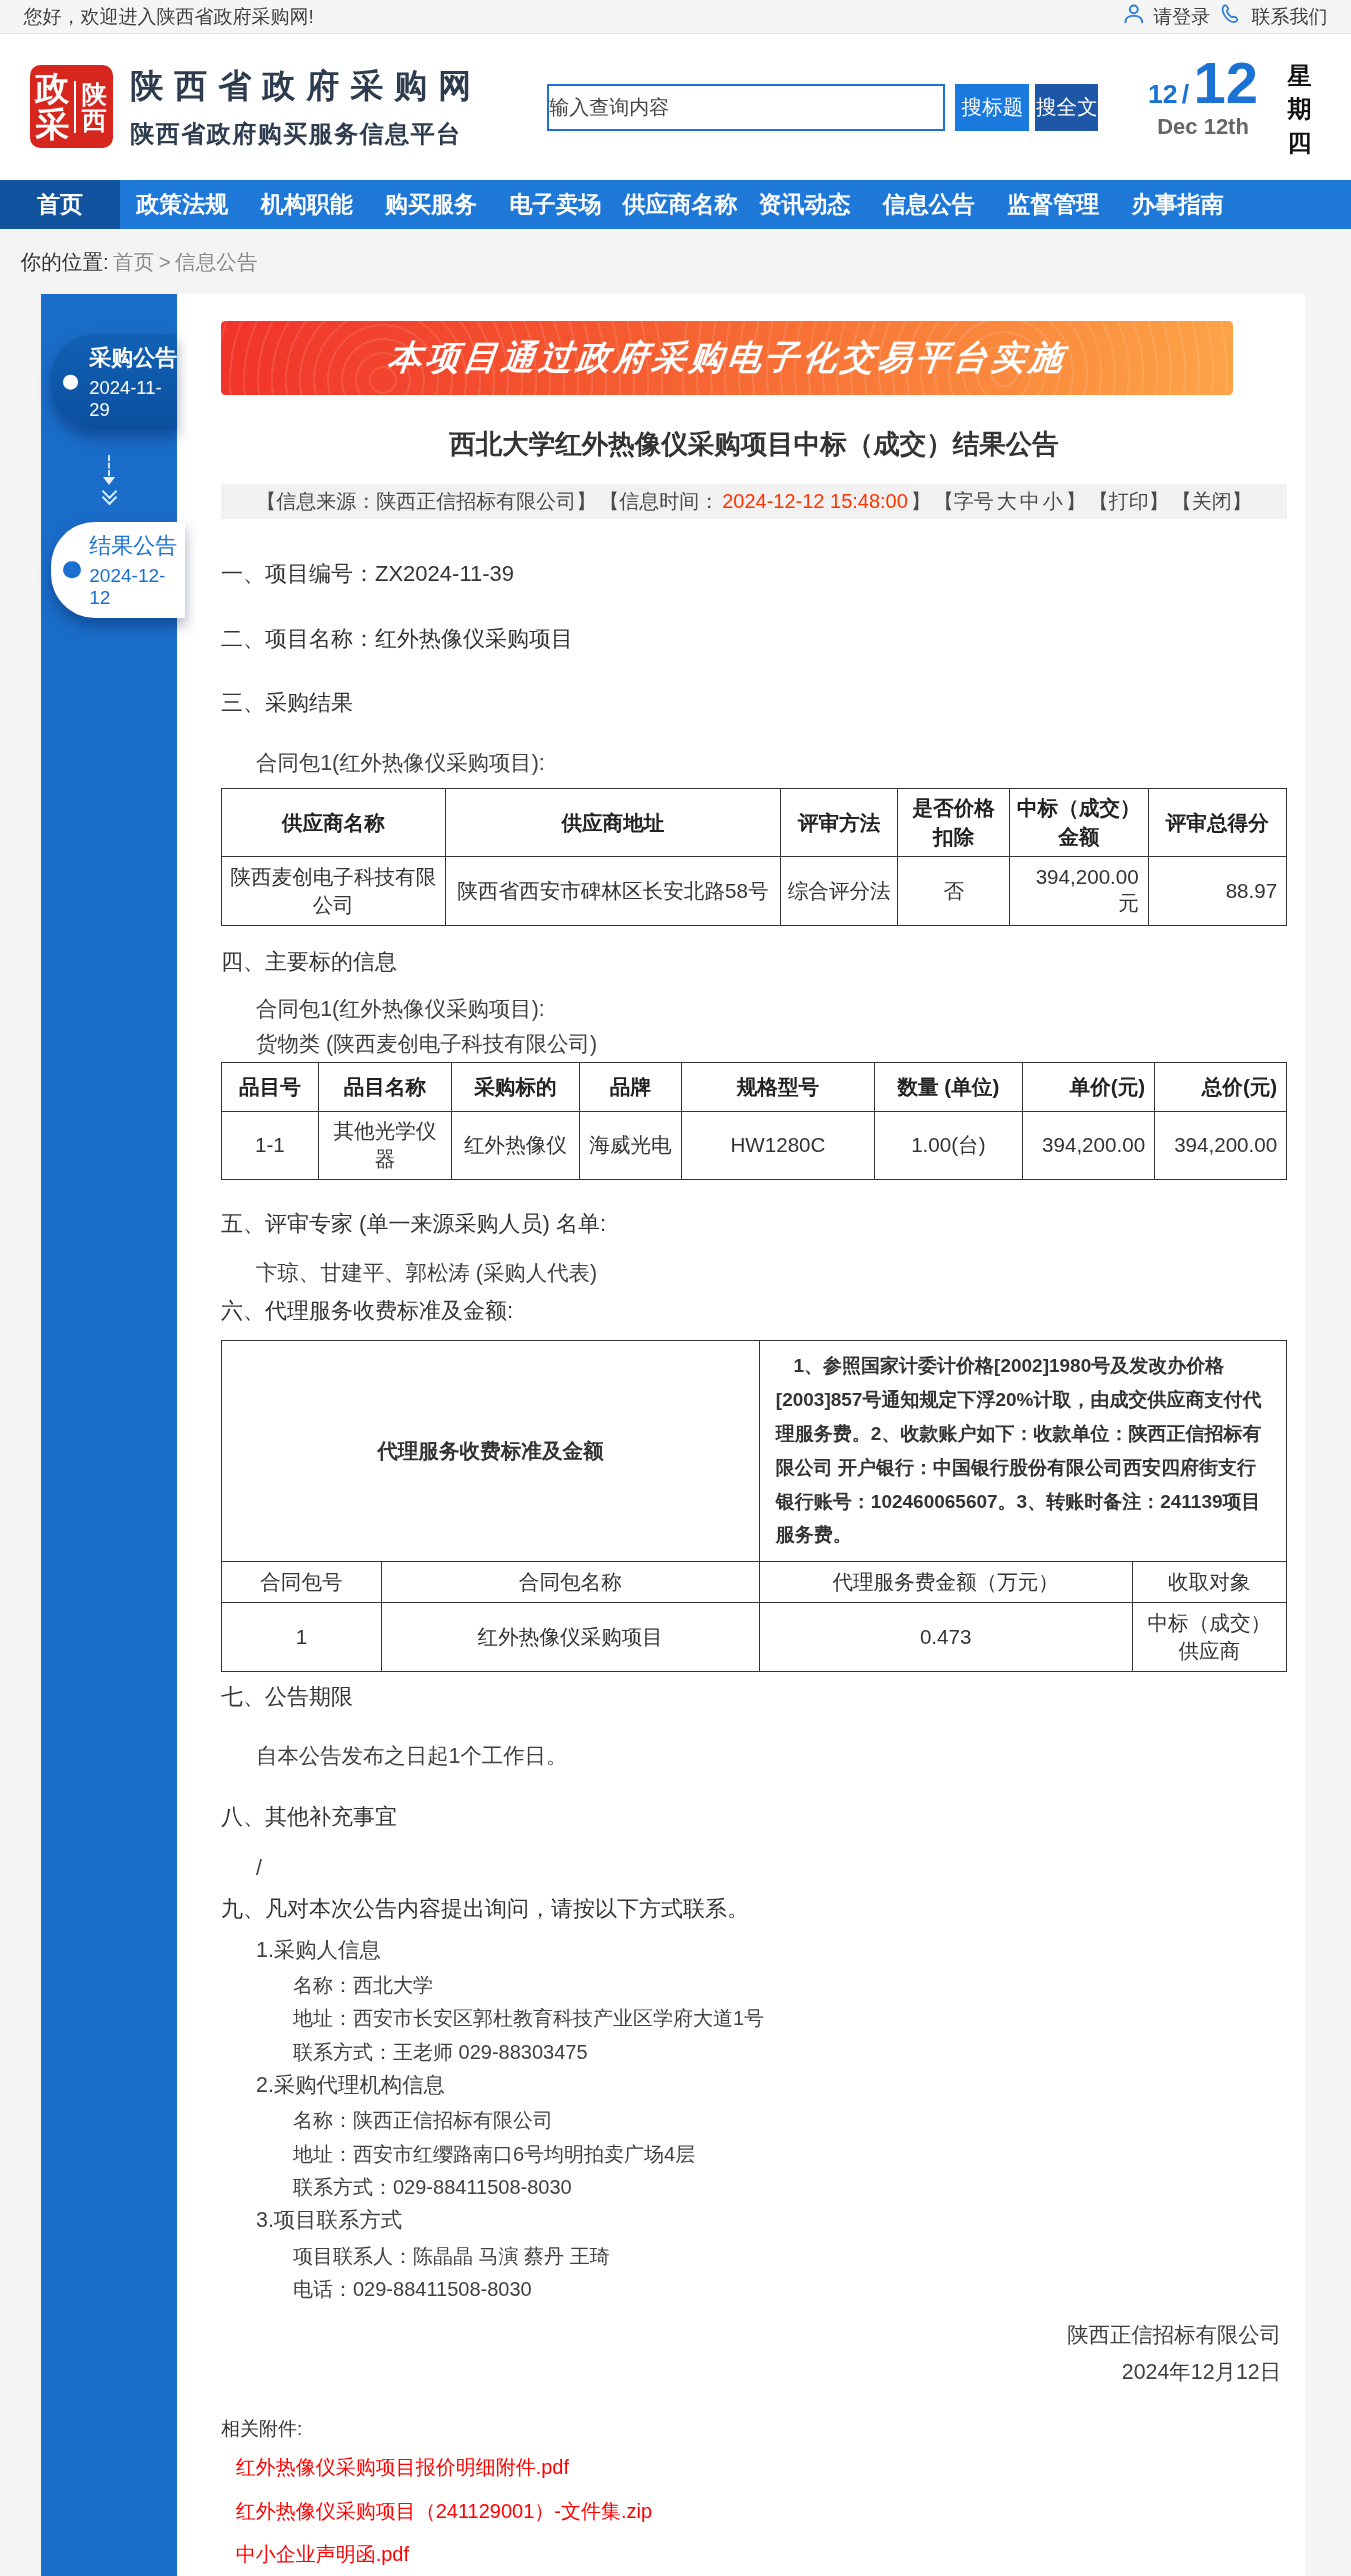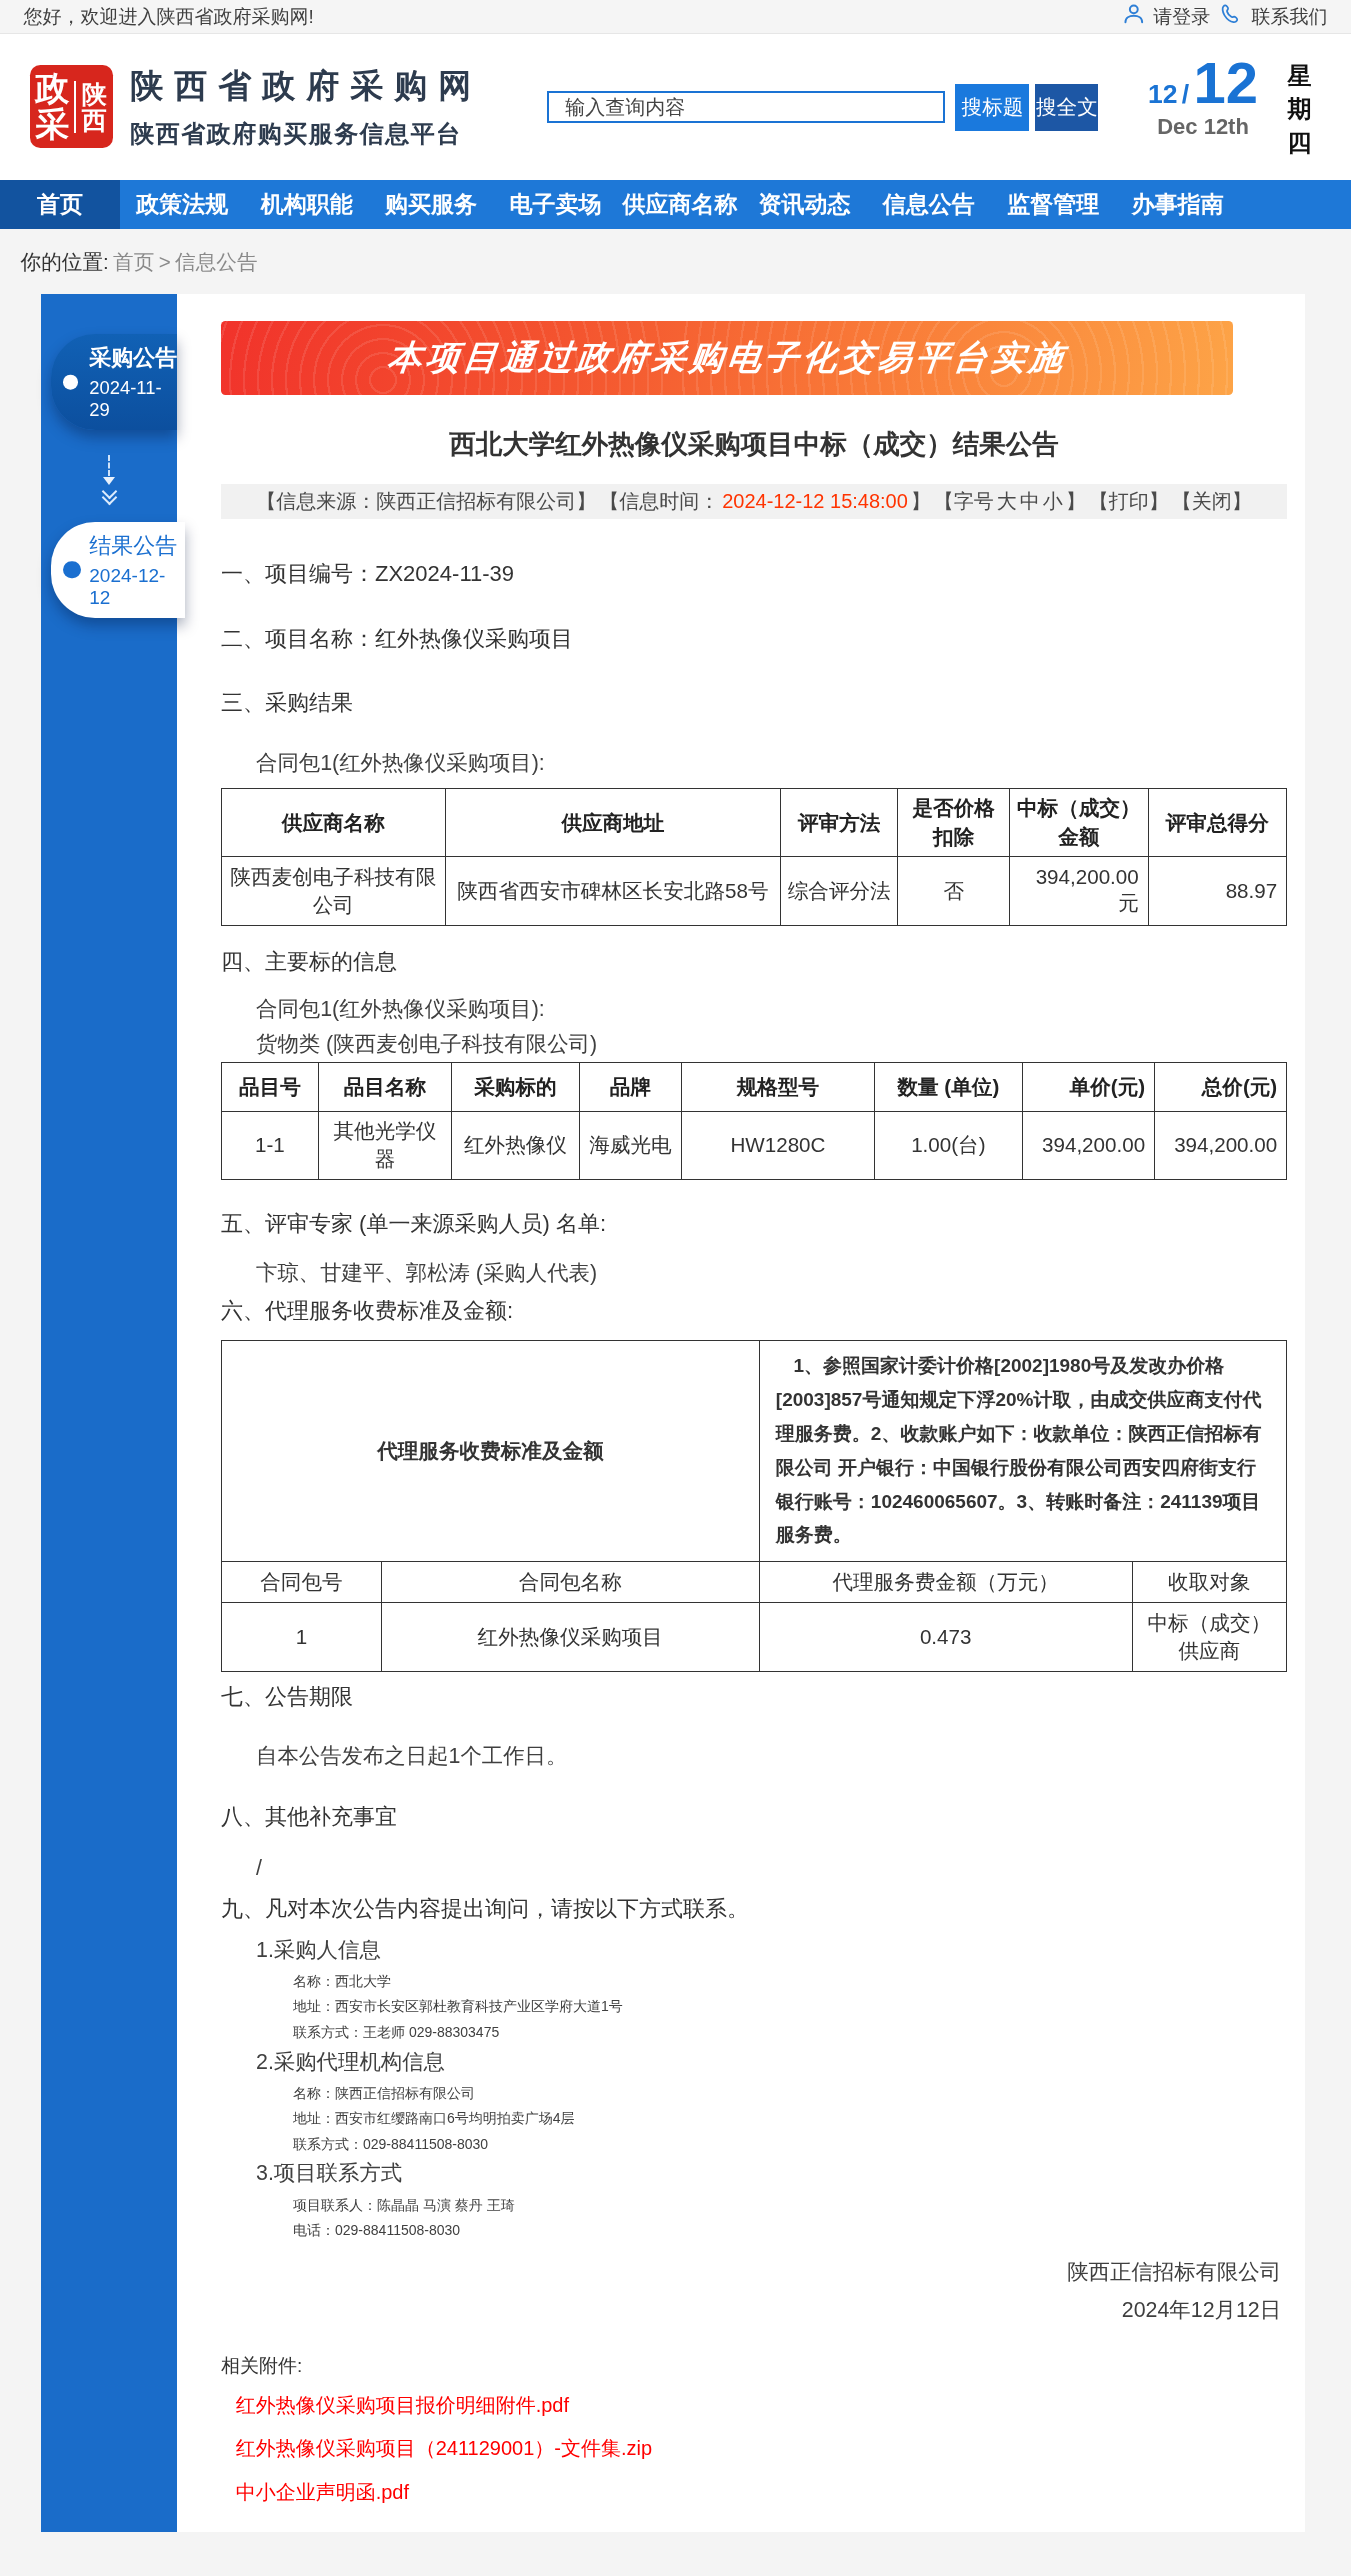--- a/index.html
+++ b/index.html
@@ -26,22 +26,22 @@
     width: 83px; height: 83px; background: #d7261d; border-radius: 10.3px;
     display: flex; align-items: center; justify-content: center; gap: 4.4px; color: #fff;
   }
   .logo .col { display: flex; flex-direction: column; align-items: center; line-height: 1.05; font-weight: bold; }
   .logo .col.big { font-size: 34px; }
   .logo .col.small { font-size: 25px; border-left: 2.2px solid #fff; padding-left: 5.9px; }
   .brand-text .site-name { font-size: 33px; font-weight: bold; color: #2d3b4e; letter-spacing: 11px; white-space: nowrap; }
   .brand-text .site-sub { font-size: 24px; font-weight: bold; color: #2d3b4e; margin-top: 8.8px; letter-spacing: 1.5px; }
   .search-group { display: flex; align-items: center; margin-left: 65px; height: 47px; }
   .search-input {
-    width: 398px; height: 32px; border: 2.2px solid #1a73d4; font-size: 20px;
-    padding: 0 16px; color: #333; outline: none; background: #fff;
+    width: 398px; height: 47px; border: 2.2px solid #1a73d4; font-size: 20px;
+    padding: 0 0; color: #333; outline: none; background: #fff;
   }
   .search-input::placeholder { color: #444; }
   .btn-search { height: 47px; border: none; color: #fff; font-size: 20.6px; cursor: pointer; font-family: inherit; }
   .btn-title { width: 74px; background: #1a79dd; margin-left: 10.3px; }
   .btn-full  { width: 63px;  background: #1d57a5; margin-left: 5.9px; }
   .date-block { margin-left: auto; display: flex; align-items: flex-start; gap: 29.5px; padding-right: 7.4px; }
   .date-nums { text-align: center; }
   .date-line { display: flex; align-items: baseline; justify-content: center; color: #1a73d4; font-weight: bold; }
   .date-month { font-size: 26.5px; }
   .date-slash { font-size: 26.5px; margin: 0 4.4px; }
@@ -96,21 +96,21 @@
   .article-title { margin-top: 31px; text-align: center; font-size: 26.5px; font-weight: bold; color: #333; }
   .meta {
     margin-top: 22px; height: 35px; background: #f1f1f1;
     display: flex; align-items: center; justify-content: center; font-size: 20px; color: #4a4a4a;
   }
   .meta span { margin: 0 1.5px; }
   .meta .red { color: #f30; }
   .meta .clickable { cursor: pointer; }
   .sec-title { font-size: 22px; font-weight: normal; color: #333; line-height: 1.3; }
   .para { font-size: 21.4px; color: #404040; line-height: 1.3; margin-left: 35px; }
-  .detail { font-size: 14px; color: #404040; line-height: 1.3; margin-left: 72px; }
+  .detail { font-size: 20px; color: #404040; line-height: 1.3; margin-left: 72px; }
   .s1 { margin-top: 41px; } .s2 { margin-top: 36px; } .s3 { margin-top: 36px; }
   .s3p { margin-top: 32px; }
   table { border-collapse: collapse; width: 1066px; table-layout: fixed; }
   table, th, td { border: 0.7px solid #333; }
   th { font-weight: bold; font-size: 20.6px; color: #222; padding: 3.7px 5.9px; line-height: 1.45; }
   td { font-size: 20.6px; color: #333; padding: 5.9px; text-align: center; }
   .t1 { margin-top: 10.3px; }
   .t1 th { height: 66px; }
   .t1 td { height: 40px; }
   .t2 { margin-top: 2.9px; }

